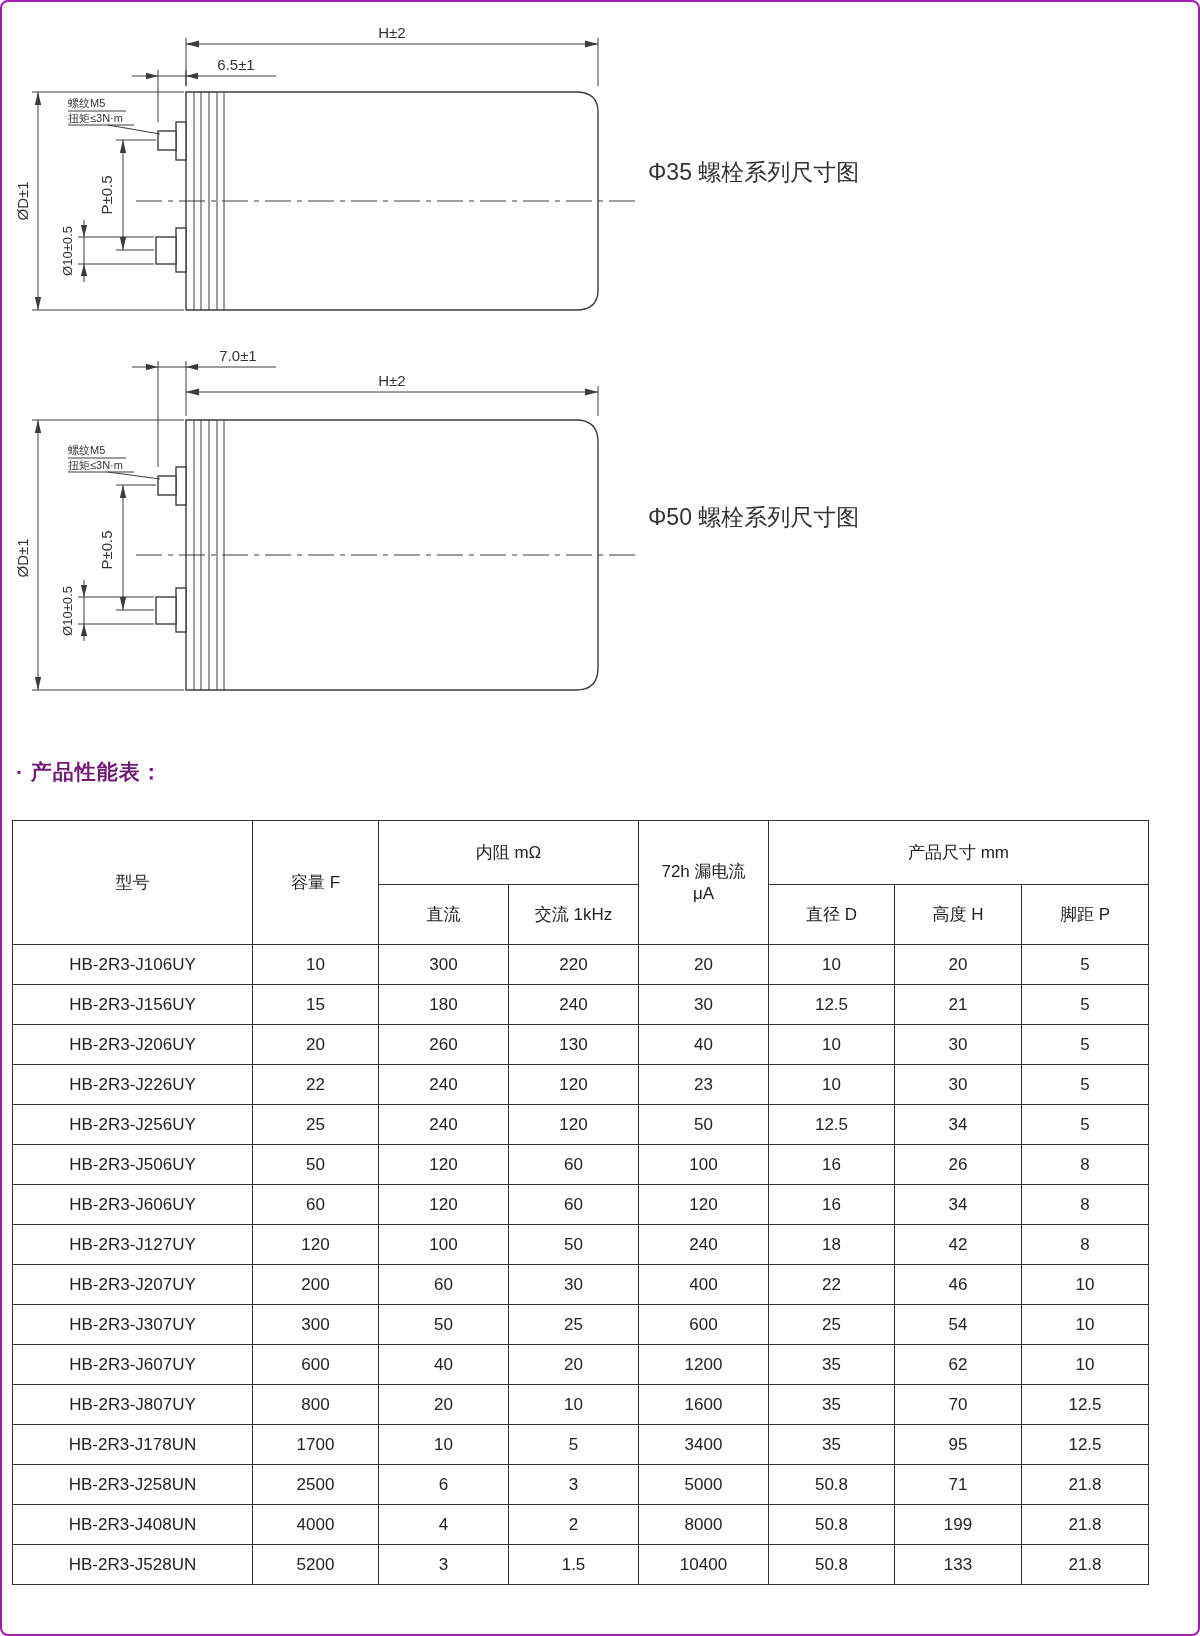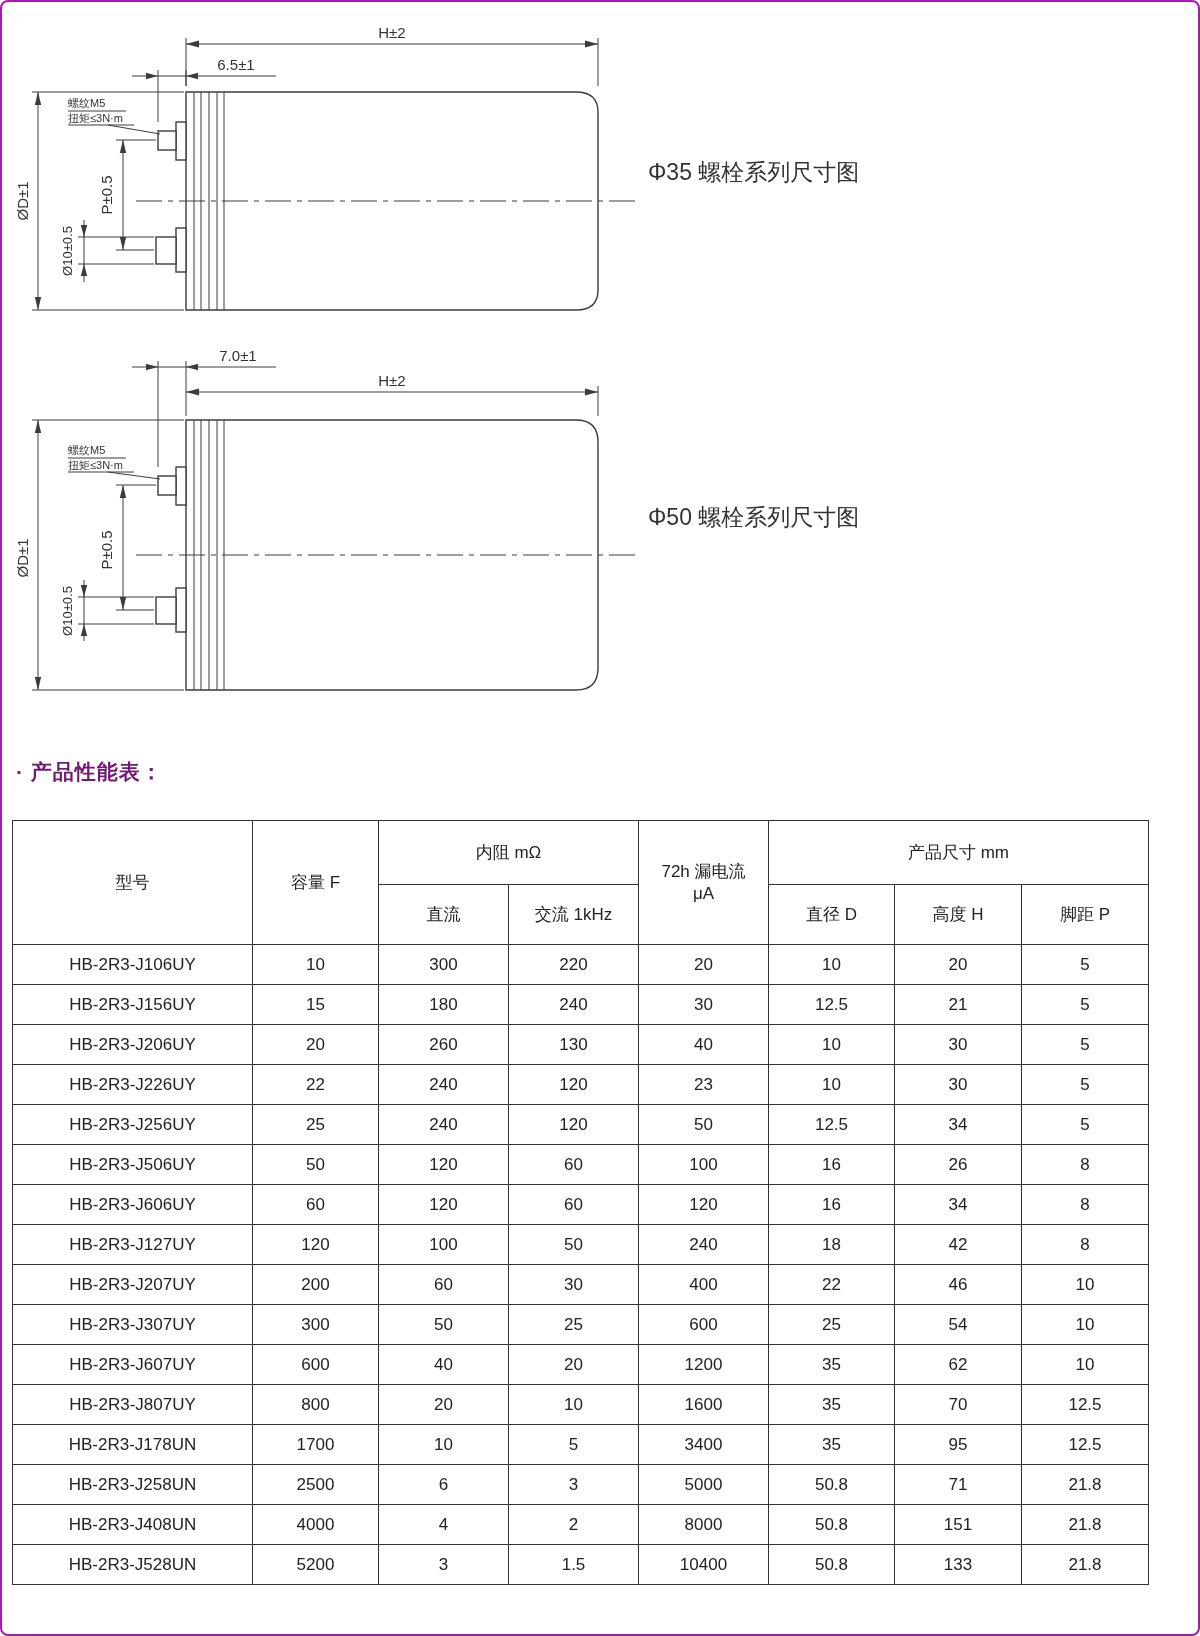--- a/index.html
+++ b/index.html
@@ -353,21 +353,21 @@
           <td>71</td>
           <td>21.8</td>
         </tr>
         <tr>
           <td>HB-2R3-J408UN</td>
           <td>4000</td>
           <td>4</td>
           <td>2</td>
           <td>8000</td>
           <td>50.8</td>
-          <td>151</td>
+          <td>199</td>
           <td>21.8</td>
         </tr>
         <tr>
           <td>HB-2R3-J528UN</td>
           <td>5200</td>
           <td>3</td>
           <td>1.5</td>
           <td>10400</td>
           <td>50.8</td>
           <td>133</td>

